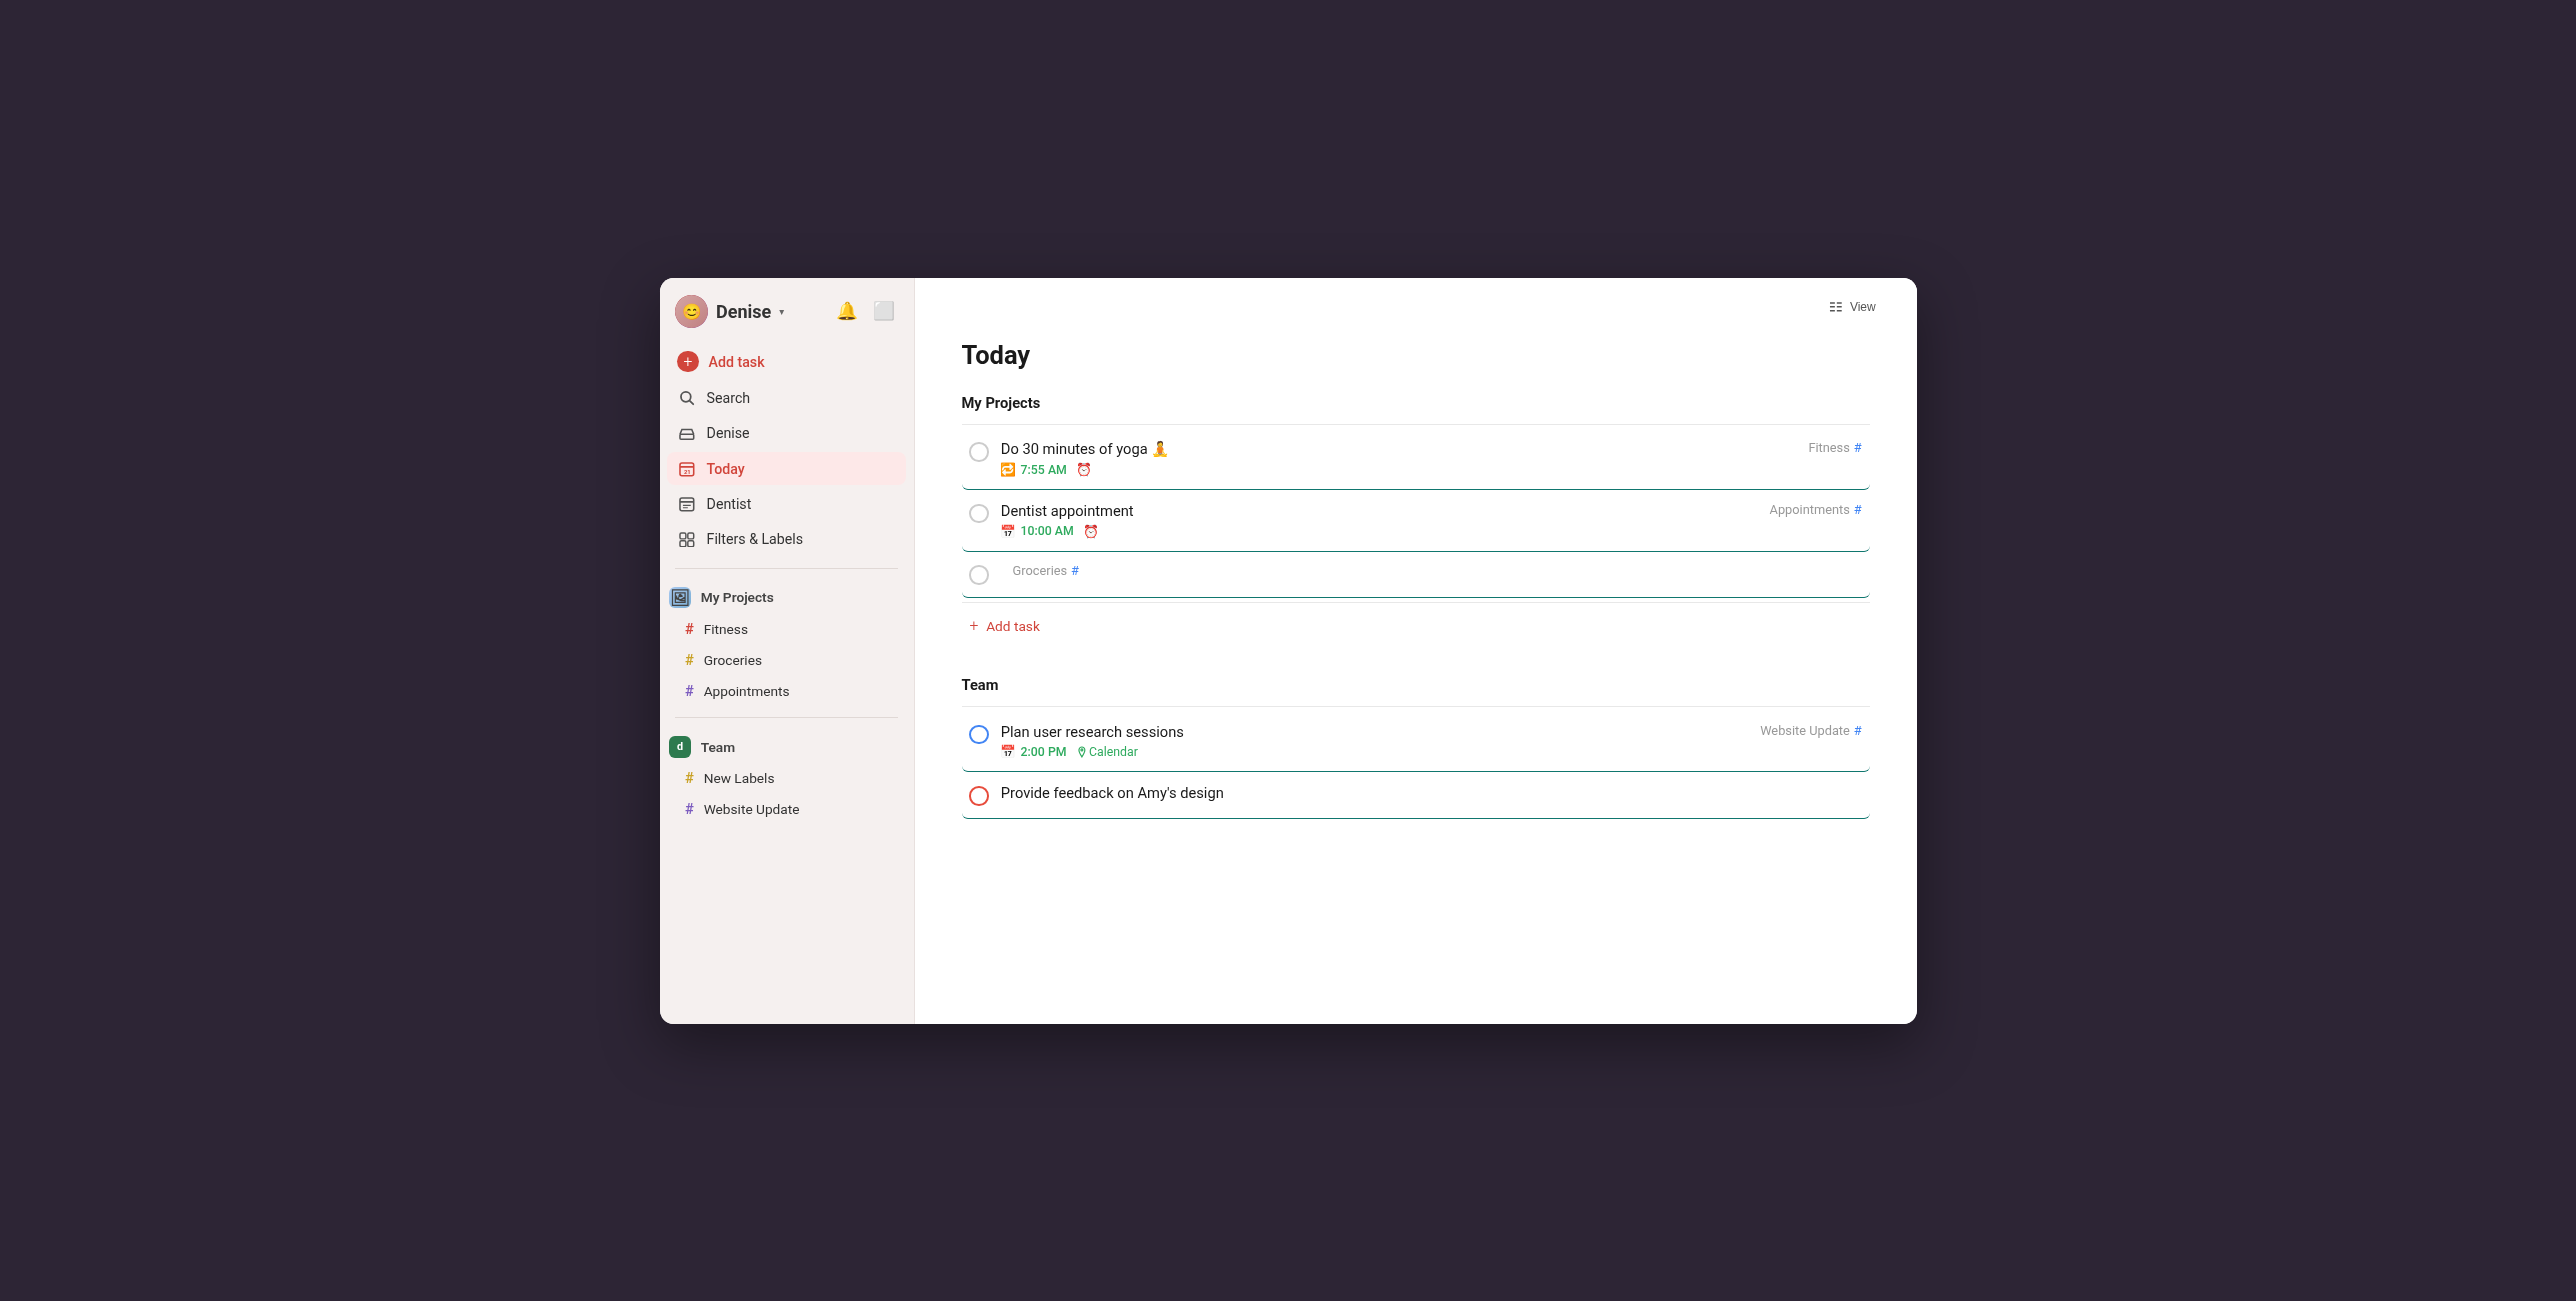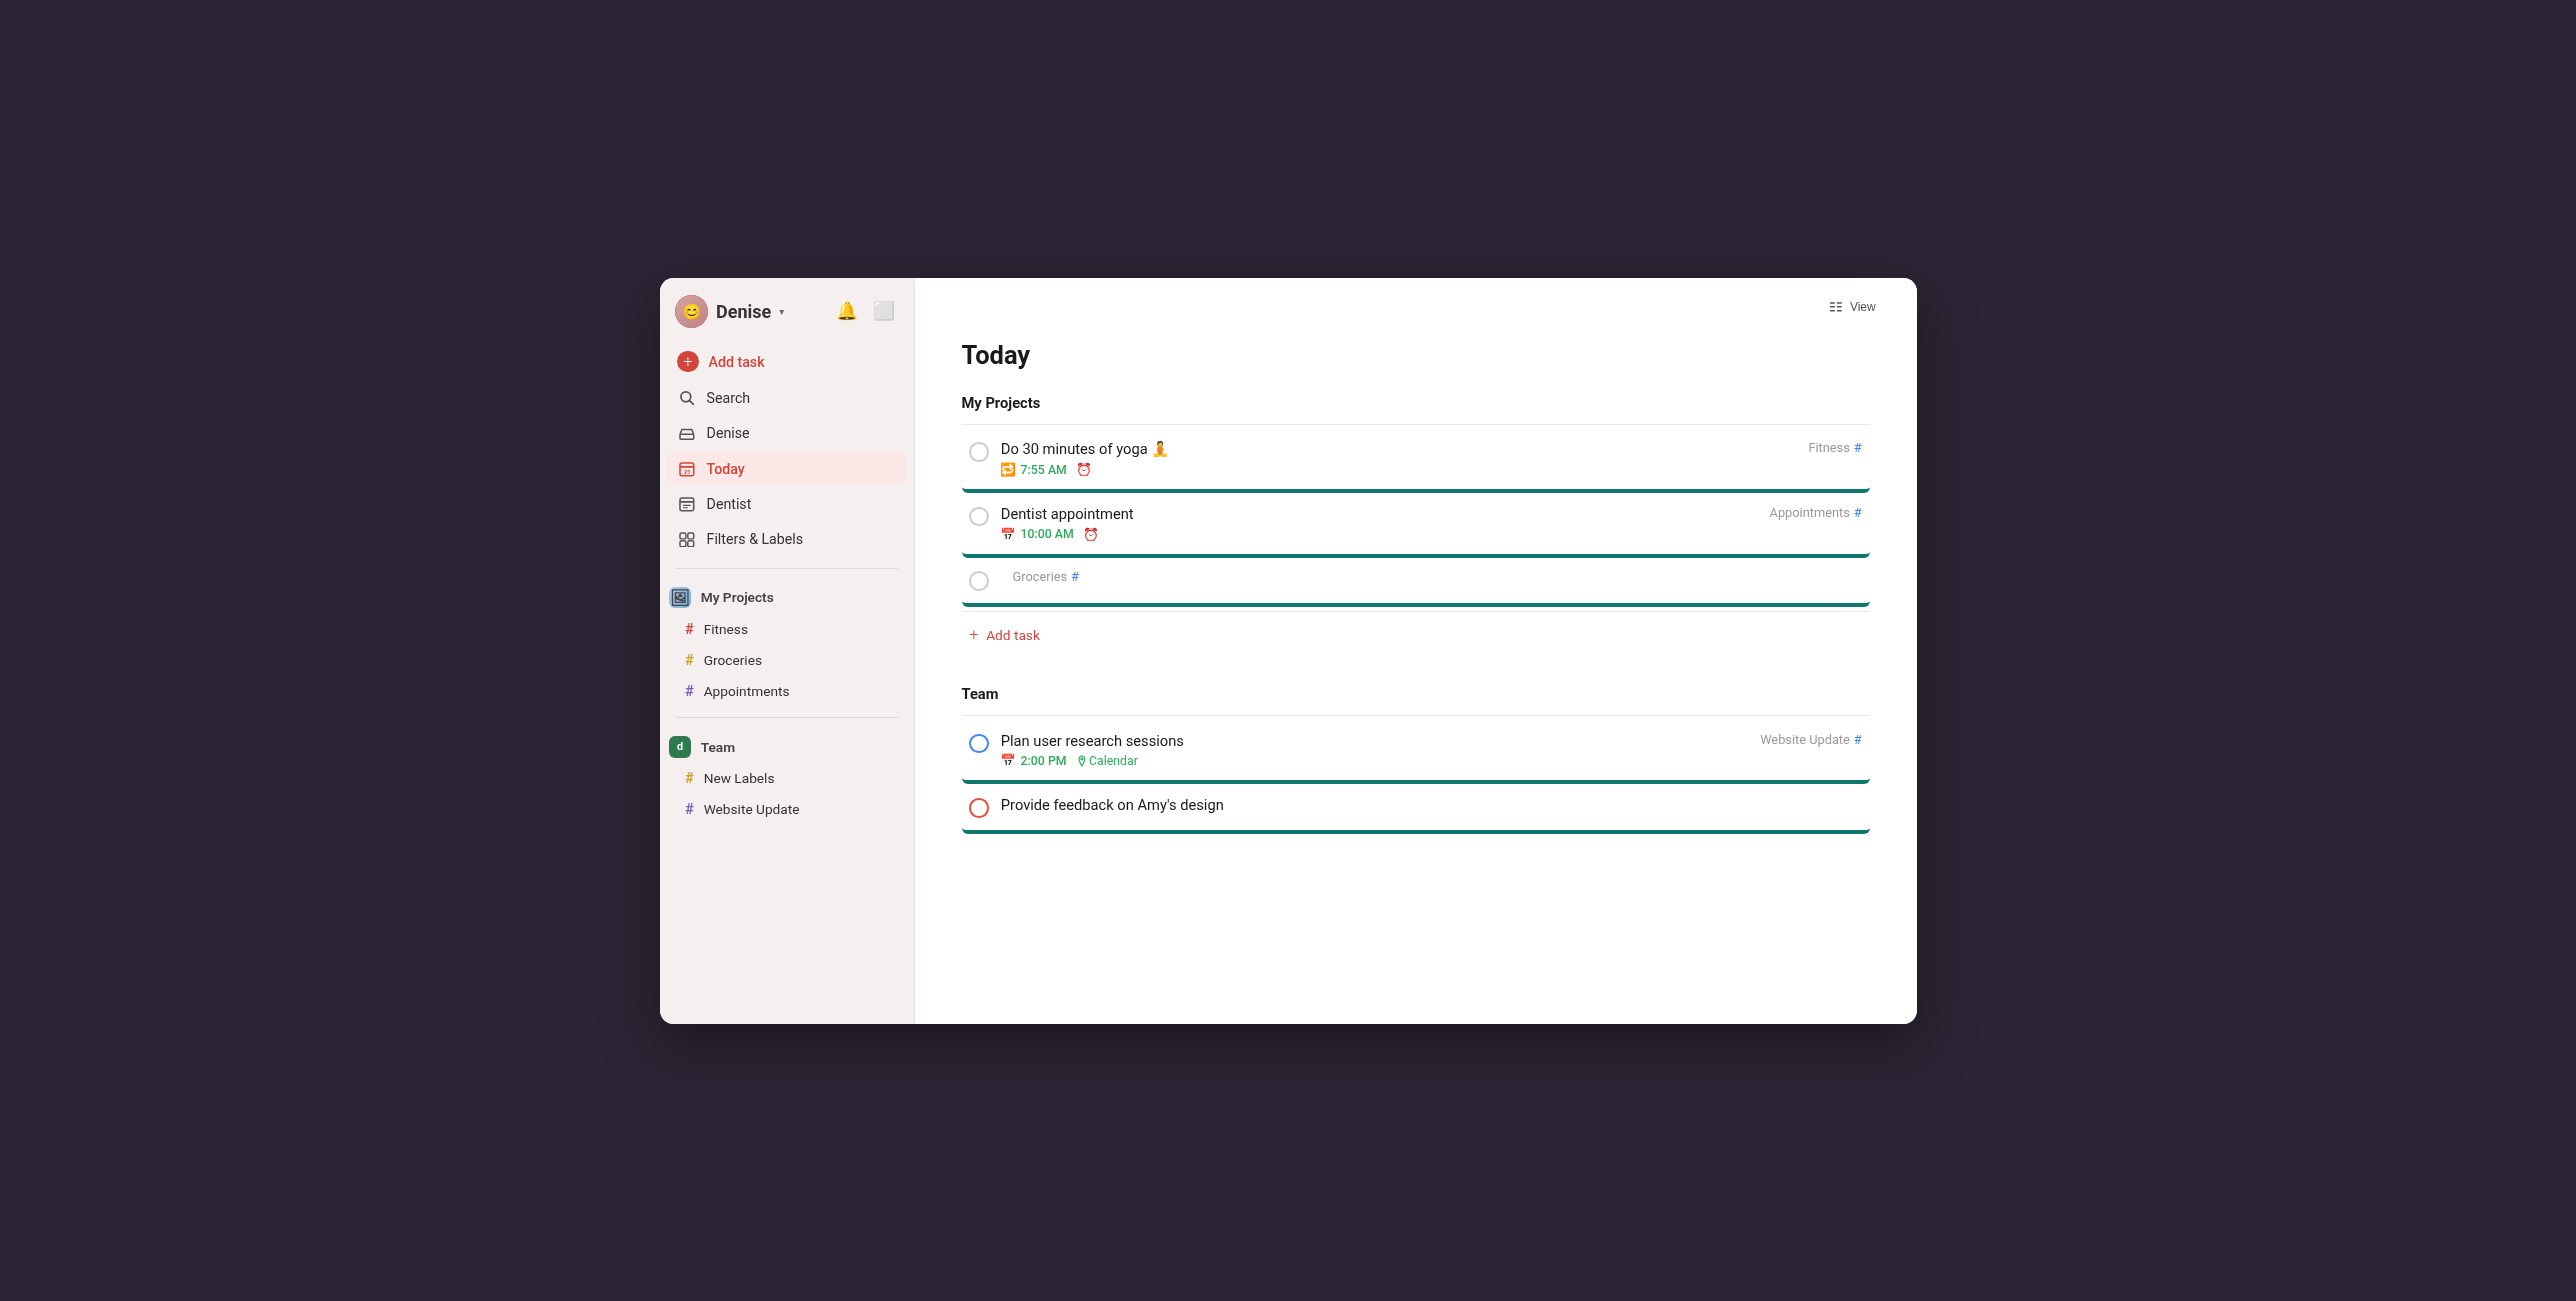--- a/index.html
+++ b/index.html
@@ -248,21 +248,21 @@
     }
     .divider {
       border: none;
       border-top: 1px solid #e8e8e8;
       margin: 3.9px 0;
     }
     .task-item {
       display: flex;
       align-items: flex-start;
       padding: 11.8px 7.9px;
-      border-bottom: 4px solid #0f766e;
+      border-bottom: 1px solid #0f766e;
       cursor: pointer;
       transition: background 0.1s;
       border-radius: 5.9px;
     }
     .task-checkbox {
       width: 19.6px;
       height: 19.6px;
       border-radius: 50%;
       border: 2px solid #ccc;
       flex-shrink: 0;

